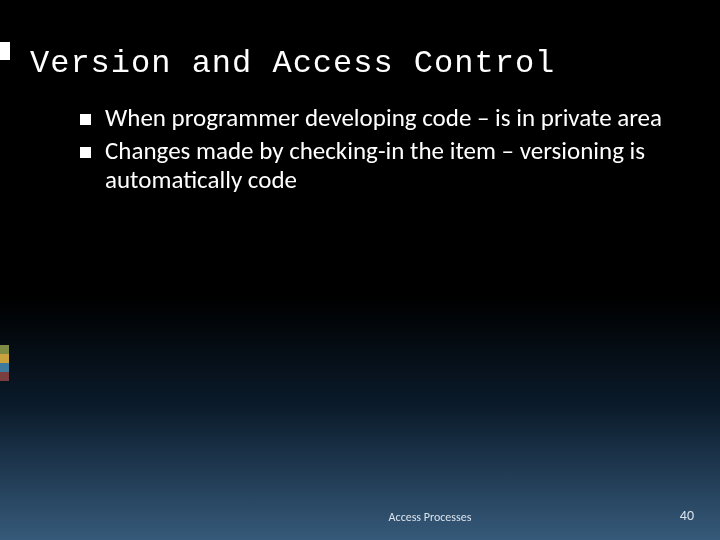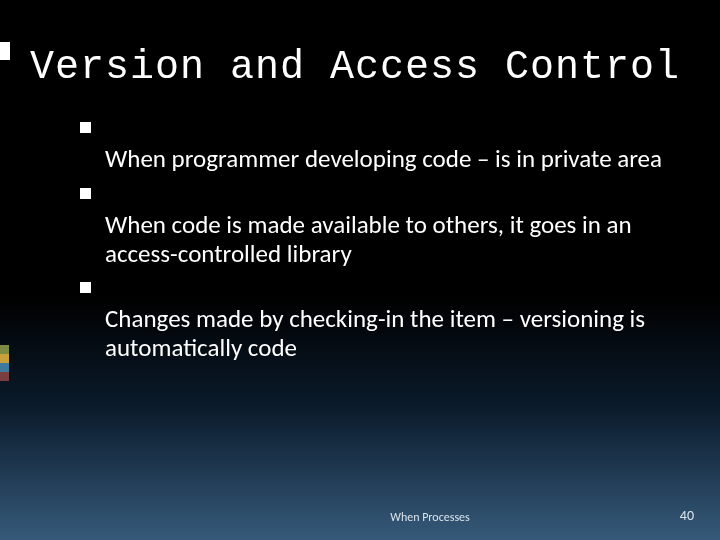--- a/index.html
+++ b/index.html
@@ -8,21 +8,21 @@
     width: 720px;
     height: 540px;
     background: linear-gradient(to bottom, #000000 0%, #000000 55%, #0a1a2a 75%, #365a7a 100%);
     position: relative;
     color: #fff;
     font-family: "Segoe UI", "Calibri", Arial, sans-serif;
   }
   .title {
     padding: 45px 30px 10px 30px;
     font-family: "Consolas", "Courier New", monospace;
-    font-size: 40px;
+    font-size: 32px;
     font-weight: 400;
     letter-spacing: 1px;
   }
   .decor {
     position: absolute;
     left: 0;
     top: 42px;
     width: 10px;
   }
   .decor .d1 { background:#fff; height:18px; width:10px; margin-bottom:2px;}
@@ -49,21 +49,21 @@
     line-height: 1.15;
     font-weight: 400;
   }
   .bullet-icon {
     flex: 0 0 auto;
     width: 11px; height: 11px;
     background: #fff;
     margin-right: 14px;
     margin-top: 10px;
   }
-  .bullet-text { flex: 1; margin-top: 33px; }
+  .bullet-text { flex: 1; }
   .footer-left {
     position: absolute;
     bottom: 16px;
     left: 0; right: 0;
     text-align: center;
     font-size: 12px;
     color: #d9e3ec;
     padding-left: 140px;
   }
   .footer-right {
@@ -92,24 +92,20 @@
   <h1 class="title">Version and Access Control</h1>
 
   <div class="content">
     <ul class="bullet-list">
       <li class="bullet-item">
         <span class="bullet-icon"></span>
         <span class="bullet-text">When programmer developing code – is in private area</span>
       </li>
       <li class="bullet-item">
         <span class="bullet-icon"></span>
-        <span class="bullet-text">When code is made available to others, it goes in an access-controlled library</span>
-      </li>
-      <li class="bullet-item">
-        <span class="bullet-icon"></span>
         <span class="bullet-text">Changes made by checking-in the item – versioning is automatically code</span>
       </li>
     </ul>
   </div>
 
-  <div class="footer-left">When Processes</div>
+  <div class="footer-left">Access Processes</div>
   <div class="footer-right">40</div>
 </div>
 
 </body></html>

